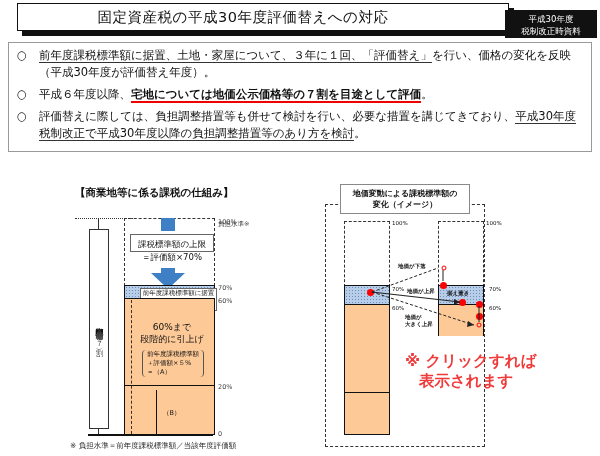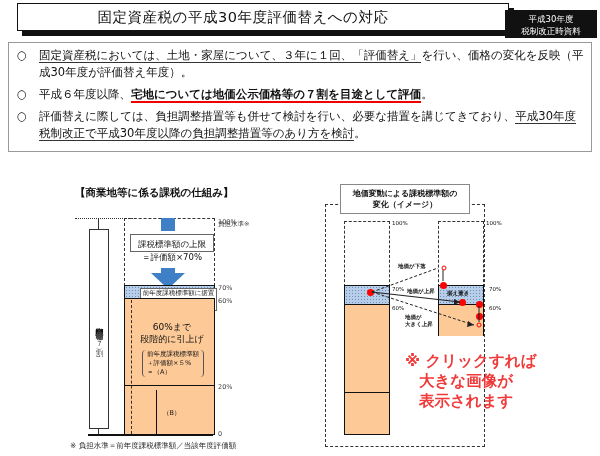--- a/index.html
+++ b/index.html
@@ -62,21 +62,21 @@
   <span>固定資産税の平成30年度評価替えへの対応</span>
 </div>
 <div class="badge">
   <span>平成30年度</span>
   <span>税制改正時資料</span>
 </div>
 
 <div class="summary">
   <div class="bullet">
     <span class="mark">○</span>
-    <span></span><span class="u">固定資産税においては、土地・家屋について、３年に１回、「評価替え」</span><span>を行い、価格の変化を反映（平成30年度が評価替え年度）。</span>
+    <span></span><span class="u">前年度課税標準額に据置、土地・家屋について、３年に１回、「評価替え」</span><span>を行い、価格の変化を反映（平成30年度が評価替え年度）。</span>
   </div>
   <div class="bullet">
     <span class="mark">○</span>
     <span>平成６年度以降、</span><span class="ured">宅地については地価公示価格等の７割を目途として評価</span><span>。</span>
   </div>
   <div class="bullet">
     <span class="mark">○</span>
     <span>評価替えに際しては、負担調整措置等も併せて検討を行い、必要な措置を講じてきており、</span><span class="u">平成30年度税制改正で平成30年度以降の負担調整措置等のあり方を検討</span><span>。</span>
   </div>
 </div>
@@ -177,15 +177,14 @@
   <div class="tiny" style="left:398px; top:263px;">地価が下落</div>
   <div class="tiny" style="left:407px; top:288px;">地価が上昇</div>
   <div class="tiny" style="left:405px; top:314px; line-height:7px;">
     <div>地価が</div>
     <div>大きく上昇</div>
   </div>
 </div>
 
 <div class="click-note">
   <div>※ クリックすれば</div>
-  <div style="padding-left:14px;">大きな画像が</div>
   <div style="padding-left:14px;">表示されます</div>
 </div>
 
 </body></html>

